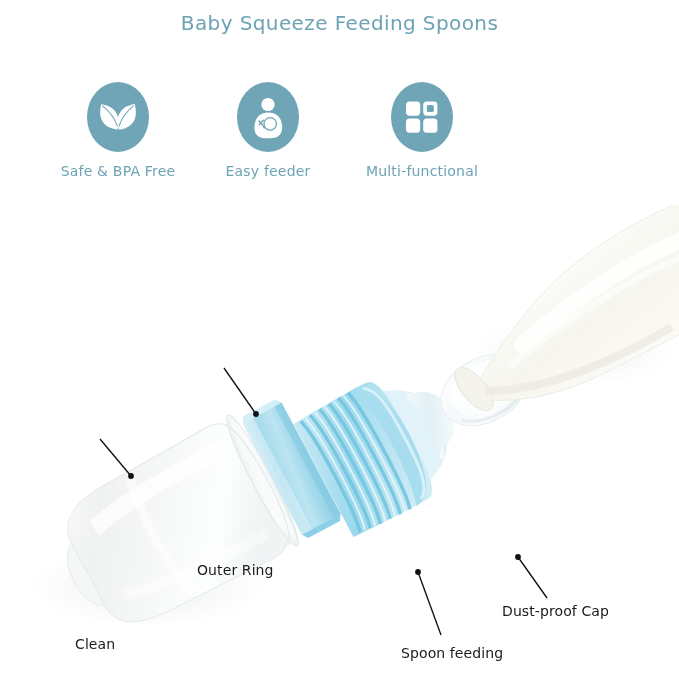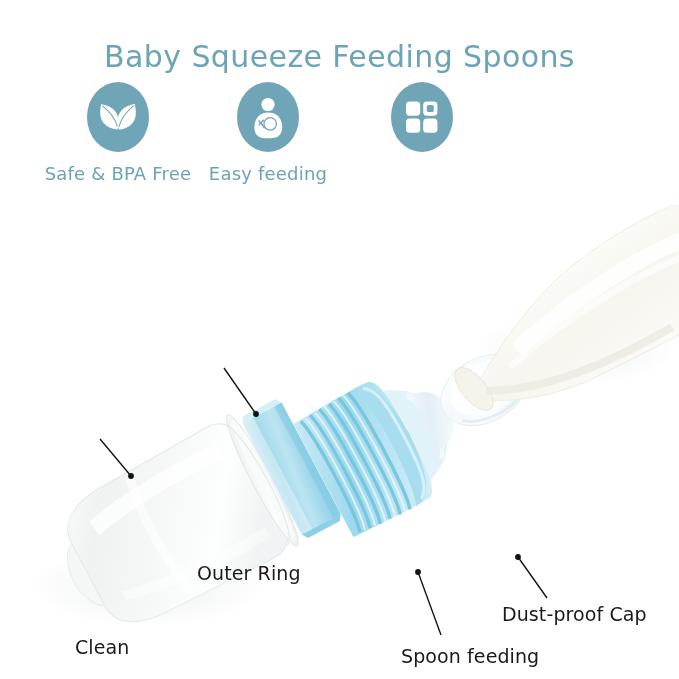--- a/index.html
+++ b/index.html
@@ -10,60 +10,59 @@
     overflow:hidden;
     position:relative;
   }
   #page{position:absolute;inset:0;width:679px;height:679px;background:#fff;}
 
   
   .title{
     position:absolute;left:0;right:0;top:11px;
     text-align:center;
     font-family:"DejaVu Sans", sans-serif;
-    font-size:30px;
+    font-size:20px;
     letter-spacing:0.4px;
     color:#6CA3B5;
     font-weight:400;
     white-space:nowrap;
-    margin-top:28px;
   }
 
   
   .features{
     position:absolute;left:0;top:82px;width:679px;height:115px;
   }
   .feature{
     position:absolute;top:0;width:150px;
     text-align:center;
   }
   .feat-circle{
     width:62px;height:70px;
     margin:0 auto;
     background:#6FA5B7;
     border-radius:50%;
     position:relative;
   }
   .feat-label{
     margin-top:11px;
-    font-size:18px;
+    font-size:14px;
     color:#6CA3B5;
     white-space:nowrap;
     letter-spacing:0.2px;
   }
   .feat-svg{position:absolute;left:0;top:0;width:62px;height:70px;}
 
   
   .scene{position:absolute;left:0;top:205px;width:679px;height:474px;}
   .scene svg{position:absolute;left:0;top:0;}
 
   
   .anno{
     position:absolute;
-    font-size:19px;
+    font-size:14px;
     color:#1a1a1a;
     white-space:nowrap;
     font-family:"DejaVu Sans", sans-serif;
     letter-spacing:0.1px;
   }
   .anno-bottle{left:75px;top:431px;}
   .anno-ring{left:197px;top:357px;}
   .anno-spoon{left:401px;top:440px;}
   .anno-cap{left:502px;top:398px;}
 </style>
@@ -92,33 +91,34 @@
       <div class="feat-circle">
         <svg class="feat-svg" viewBox="0 0 62 70">
           <circle cx="31" cy="22.5" r="6.6" fill="#ffffff"></circle>
           <path d="M31 30.5 C23.2 30.5 18.3 35.6 17.5 43.5 C16.9 49.6 19.0 54.0 23.6 55.4 C27.2 56.5 34.5 56.7 38.6 55.6 C43.6 54.2 45.7 49.2 45.1 43.1 C44.3 35.3 39.2 30.5 31 30.5 Z" fill="#ffffff"></path>
           <circle cx="33.2" cy="41.8" r="6.9" fill="#6FA5B7"></circle>
           <circle cx="33.2" cy="41.8" r="5.6" fill="#ffffff"></circle>
           <path d="M22.0 39.0 C24.5 41.4 26.0 43.0 27.2 45.8" stroke="#6FA5B7" stroke-width="1.5" fill="none" stroke-linecap="round"></path>
           <path d="M26.4 38.3 L22.4 42.6" stroke="#6FA5B7" stroke-width="1.5" fill="none" stroke-linecap="round"></path>
         </svg>
       </div>
-      <div class="feat-label">Easy feeding</div>
+      <div class="feat-label">Easy feeder</div>
     </div>
 
     <div class="feature" style="left:347px;">
       <div class="feat-circle">
         <svg class="feat-svg" viewBox="0 0 62 70">
           <rect x="15.0" y="19.5" width="14.2" height="14.2" rx="3.6" fill="#ffffff"></rect>
           <rect x="32.2" y="19.5" width="14.2" height="14.2" rx="3.6" fill="#ffffff"></rect>
           <rect x="15.0" y="36.6" width="14.2" height="14.2" rx="3.6" fill="#ffffff"></rect>
           <rect x="32.2" y="36.6" width="14.2" height="14.2" rx="3.6" fill="#ffffff"></rect>
           <rect x="35.8" y="23.1" width="7.0" height="7.0" rx="1.6" fill="#6FA5B7"></rect>
         </svg>
       </div>
+      <div class="feat-label">Multi-functional</div>
     </div>
 
 
   </div>
 
   <div class="scene">
 
     <svg width="679" height="474" viewBox="0 0 679 474">
       <defs>
 

